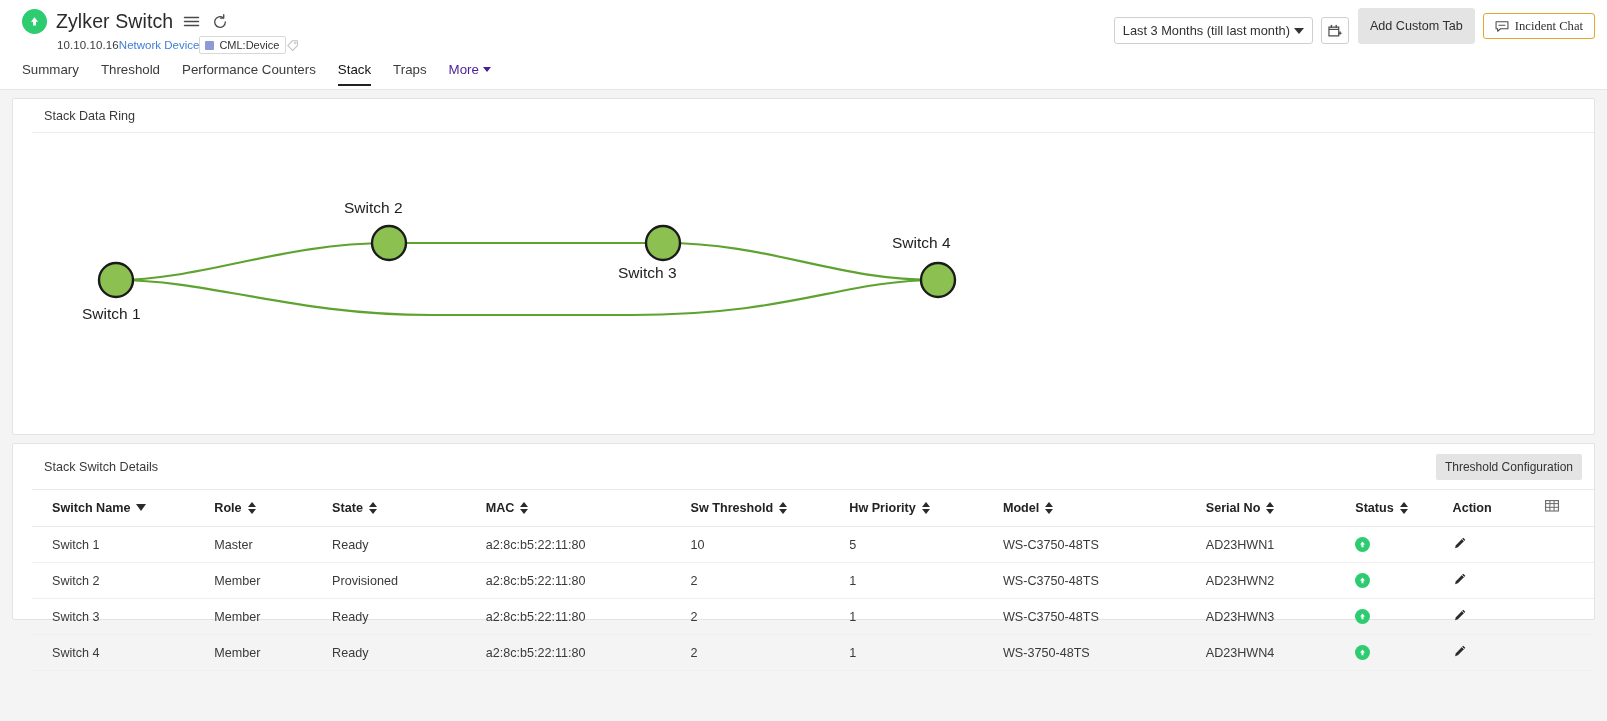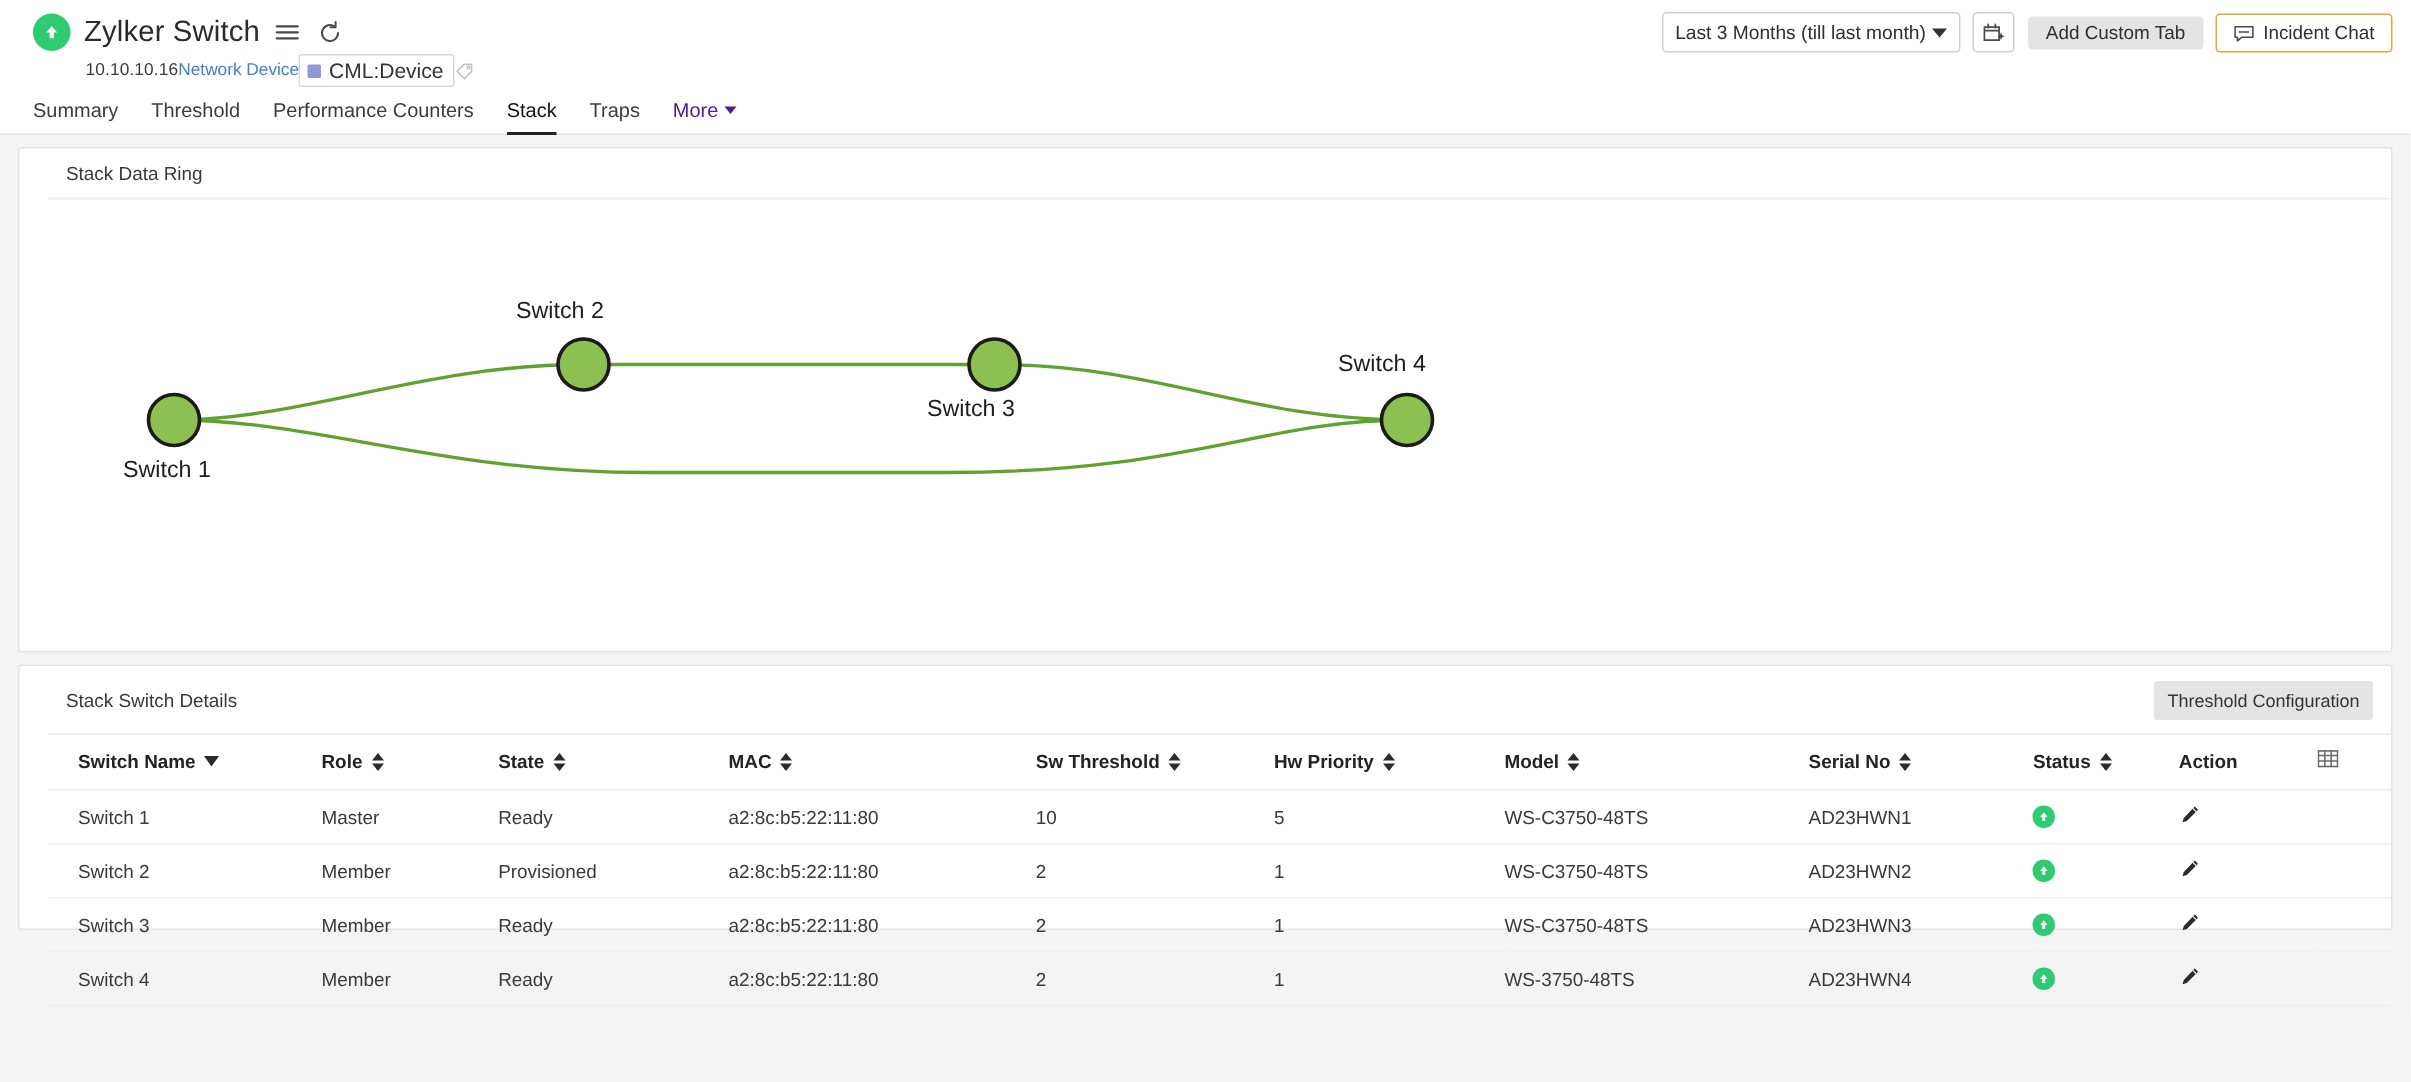--- a/index.html
+++ b/index.html
@@ -59,21 +59,21 @@
   .meta-ip { color: #3b3b3b; letter-spacing: .1px; }
   .meta-link { color: #3f7fd4; cursor: pointer; }
   .tag-chip {
     display: inline-flex;
     align-items: center;
     gap: 5px;
     border: 1px solid #d8d8d8;
     border-radius: 2px;
     padding: 2px 6px 2px 5px;
     background: #fff;
-    font-size: 14px;
+    font-size: 11px;
     color: #333;
     cursor: pointer;
   }
   .tag-swatch {
     width: 9px; height: 9px;
     background: #8e9ad6;
     border-radius: 1px;
     flex: 0 0 auto;
   }
   .tag-outline-icon { color: #bdbdbd; display: flex; cursor: pointer; }
@@ -144,41 +144,41 @@
     border-radius: 3px;
     background: #fff;
     display: flex; align-items: center; justify-content: center;
     cursor: pointer;
     color: #444;
   }
   .btn-grey {
     background: #e4e4e4;
     border: 1px solid #e4e4e4;
     border-radius: 3px;
-    height: 22px;
+    height: 36px;
     padding: 0 11px;
     font-size: 12.6px;
     color: #303030;
     display: flex; align-items: center;
     cursor: pointer;
     white-space: nowrap;
     font-family: "Liberation Sans", sans-serif;
   }
   .btn-outline-amber {
     background: #fff;
     border: 1px solid #e0a92a;
     border-radius: 3px;
     height: 26px;
     padding: 0 11px;
     font-size: 12.6px;
     color: #303030;
     display: flex; align-items: center; gap: 6px;
     cursor: pointer;
     white-space: nowrap;
-    font-family: Liberation Sans, sans-serif;
+    font-family: Liberation Serif, serif;
   }
   .chat-icon { color: #4a4a4a; display: flex; }
 
   
   .body-wrap {
     background: #f4f4f4;
     padding: 8px 12px 0 12px;
     height: 631px;
   }
   .card {

